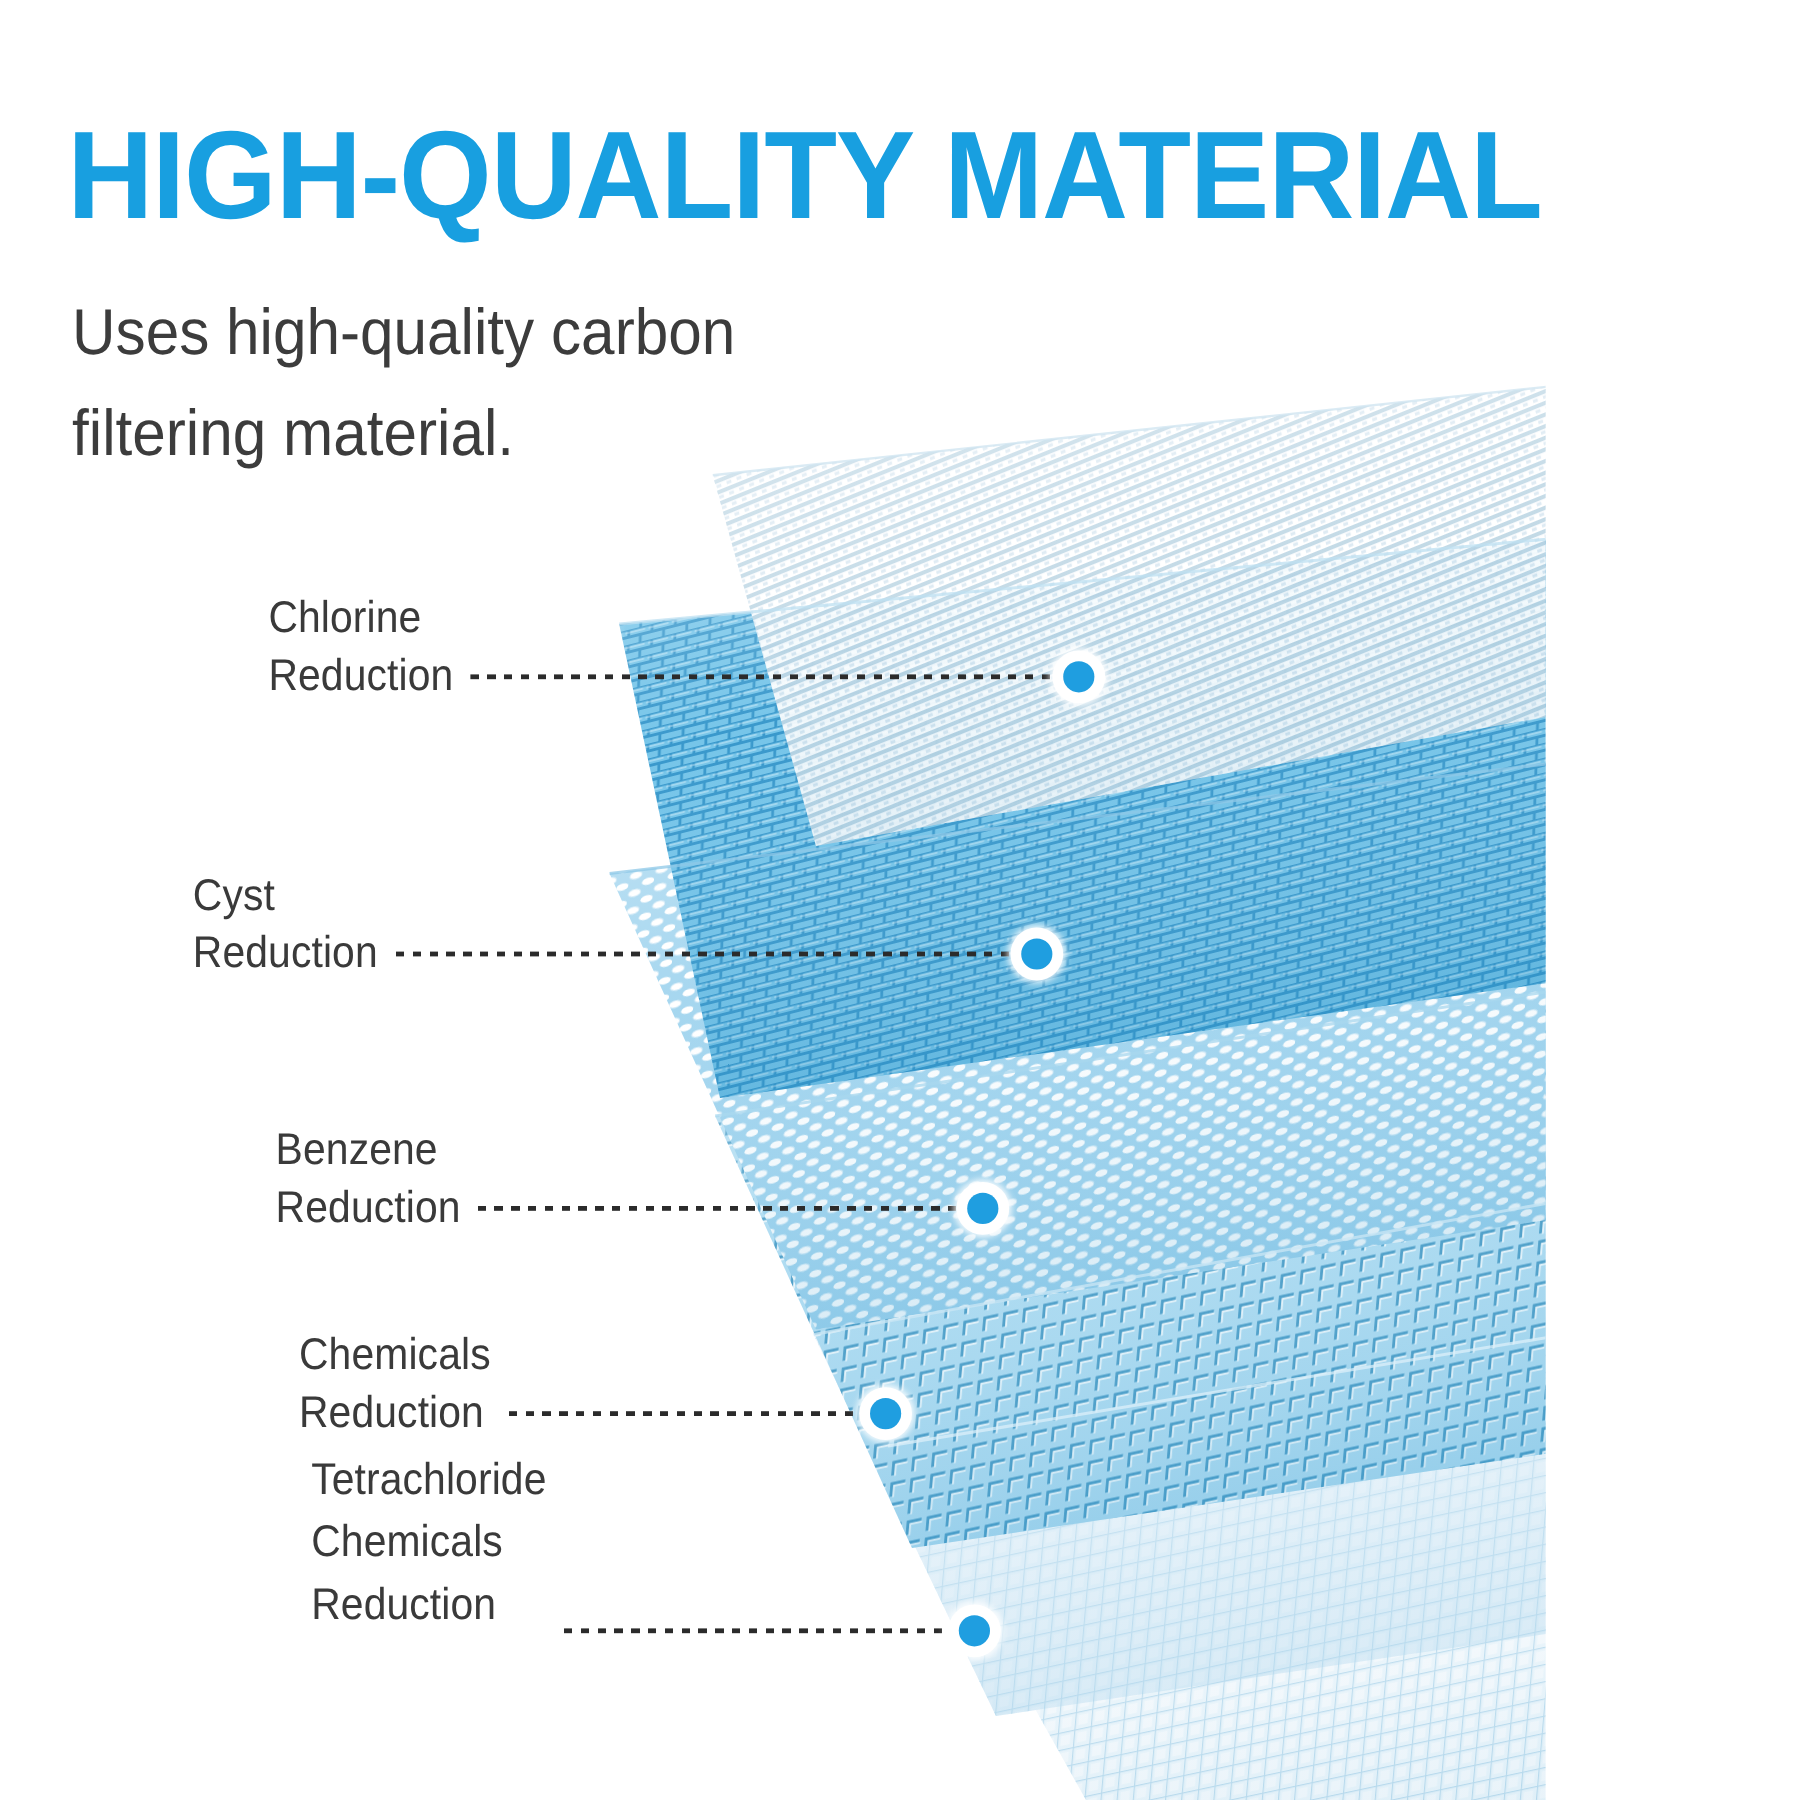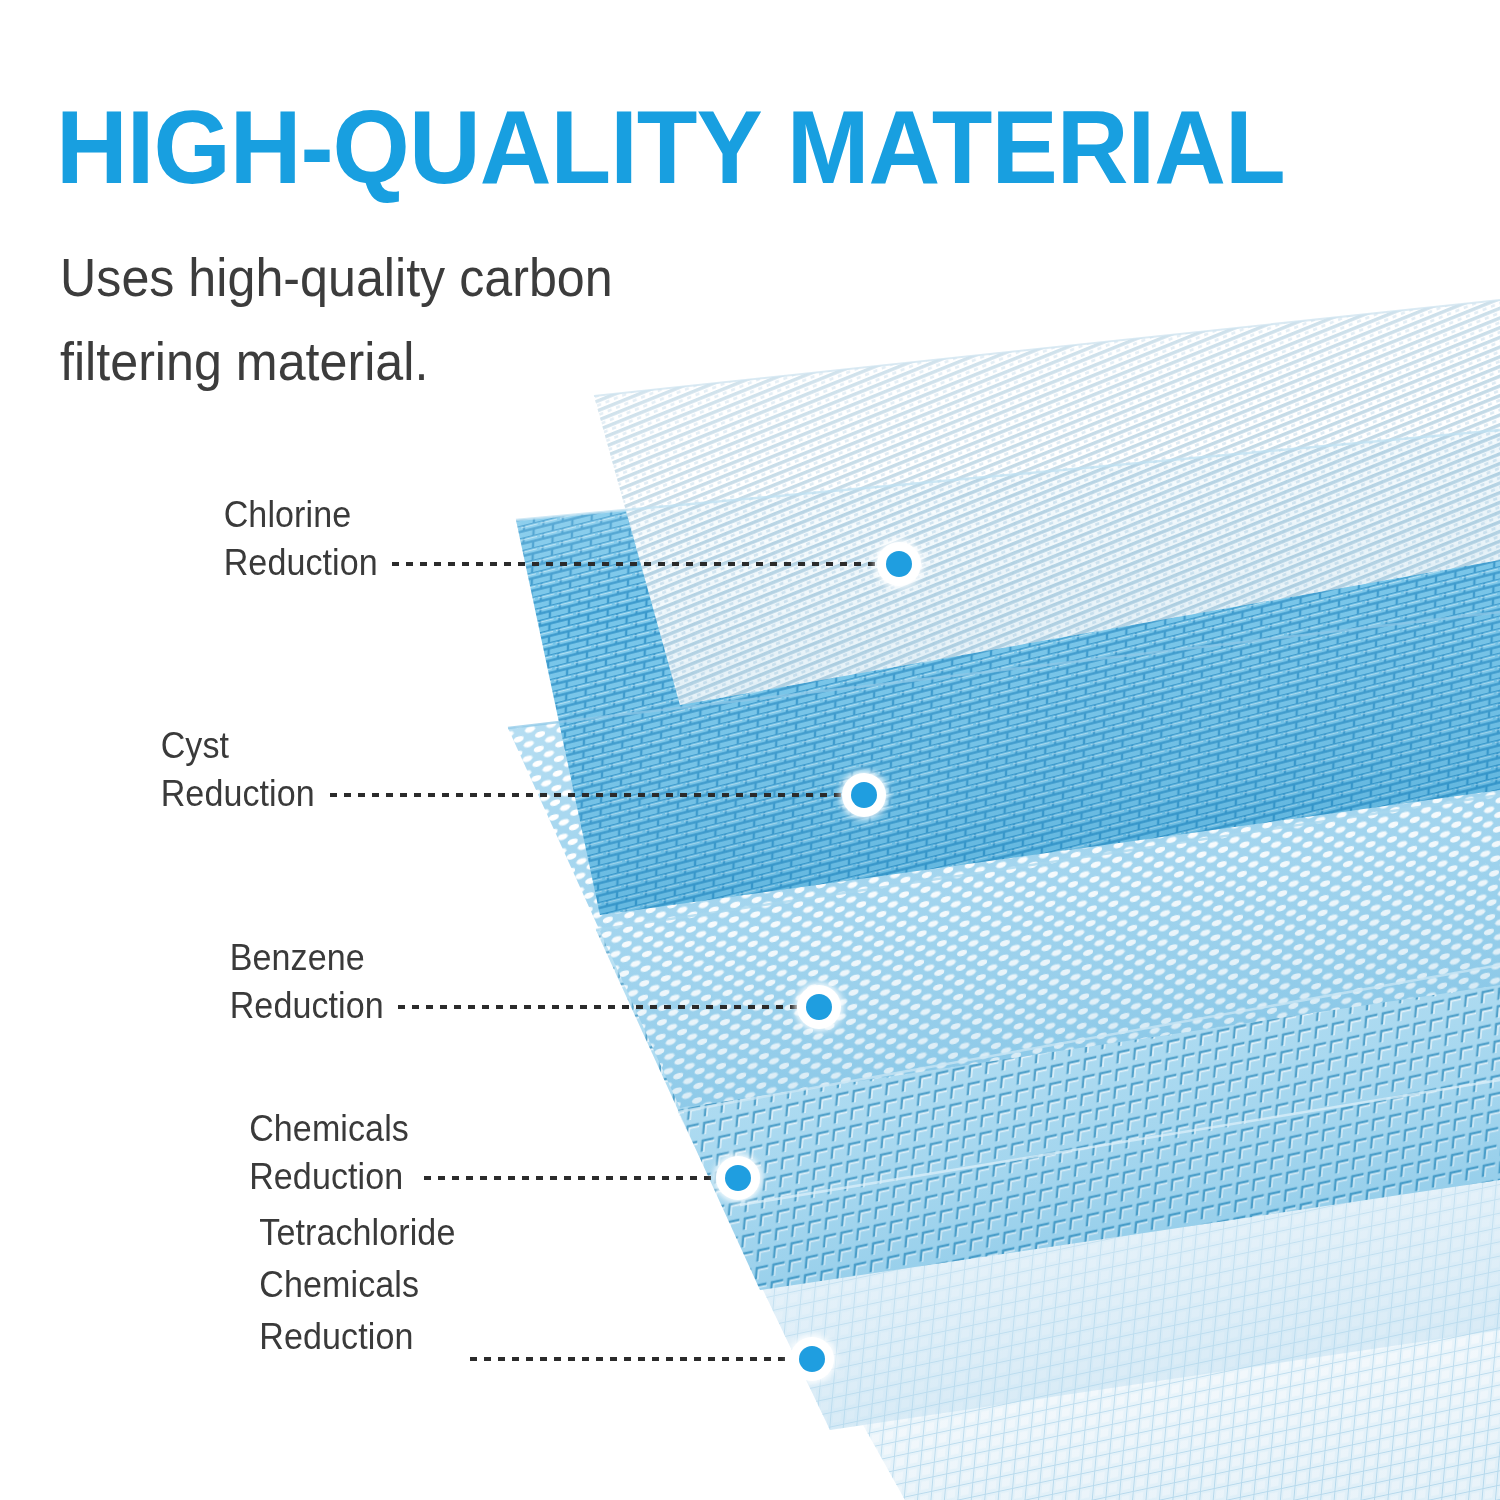--- a/index.html
+++ b/index.html
@@ -3,21 +3,21 @@
 <meta charset="utf-8">
 <title>High-Quality Material Infographic</title>
 <style>
   html, body {
     margin: 0;
     padding: 0;
     background: #ffffff;
   }
   #page {
     position: relative;
-    width: 1500px;
+    width: 1288px;
     height: 1500px;
     background: #ffffff;
     overflow: hidden;
     font-family: "Liberation Sans", "DejaVu Sans", sans-serif;
   }
 
   
   #headline {
     position: absolute;
     left: 56px;

